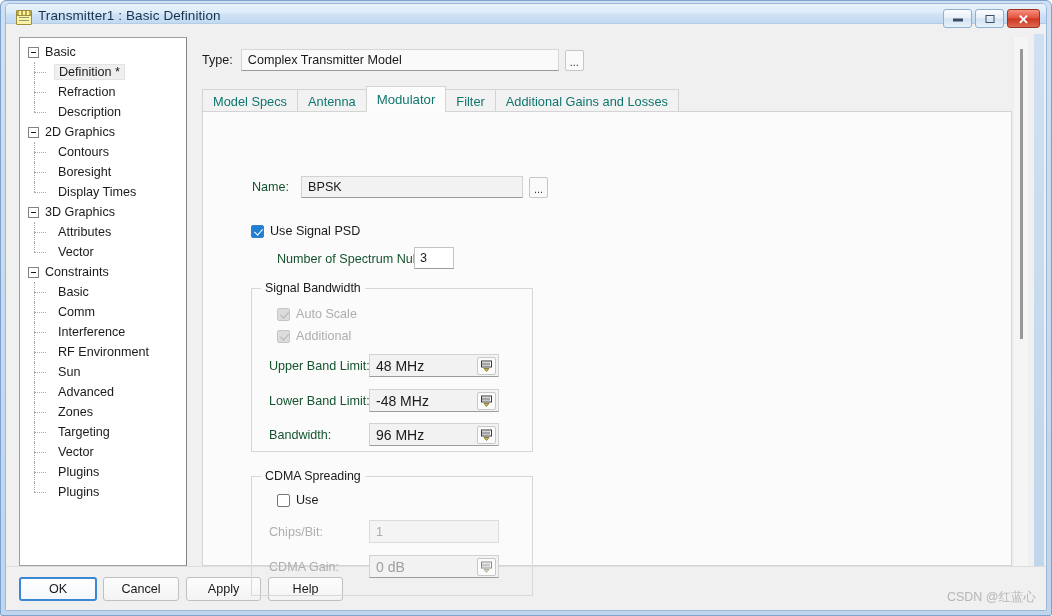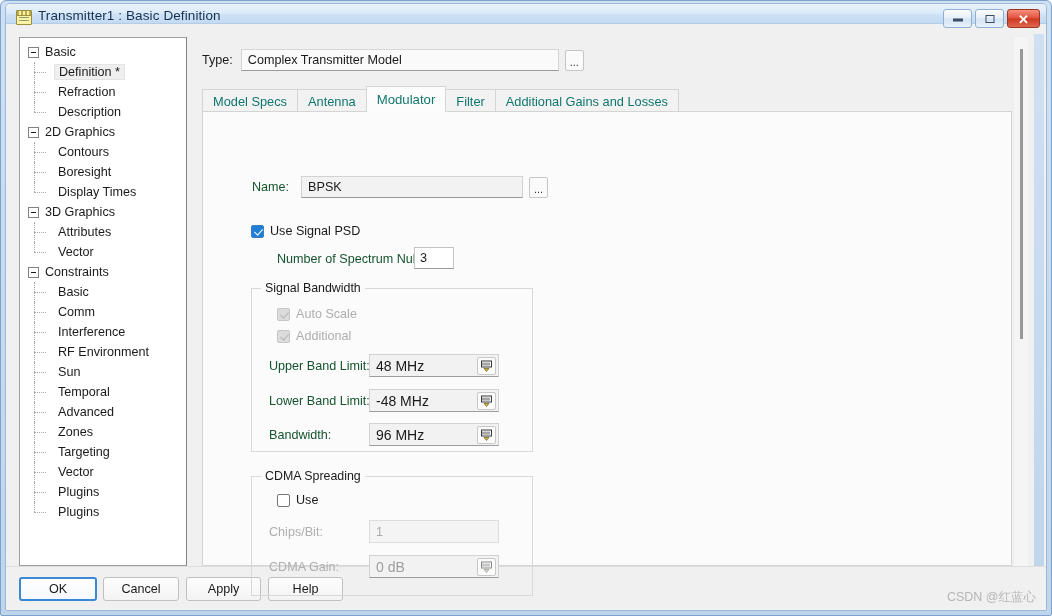--- a/index.html
+++ b/index.html
@@ -474,23 +474,20 @@
             <div class="tree-node child">
               <span class="lbl">Interference</span>
             </div>
             <div class="tree-node child">
               <span class="lbl">RF Environment</span>
             </div>
             <div class="tree-node child">
               <span class="lbl">Sun</span>
             </div>
             <div class="tree-node child">
-              <span class="lbl">Temporal</span>
-            </div>
-            <div class="tree-node child">
               <span class="lbl">Advanced</span>
             </div>
             <div class="tree-node child">
               <span class="lbl">Zones</span>
             </div>
             <div class="tree-node child">
               <span class="lbl">Targeting</span>
             </div>
             <div class="tree-node child">
               <span class="lbl">Vector</span>

